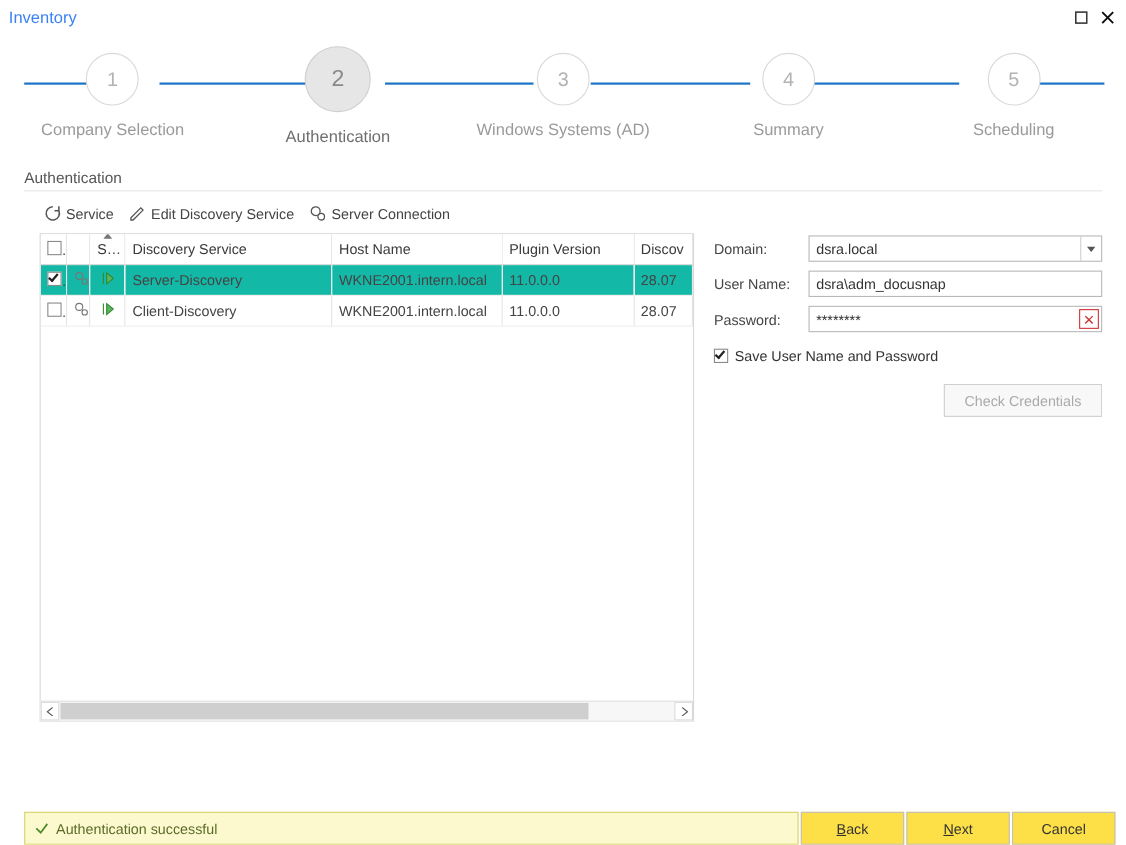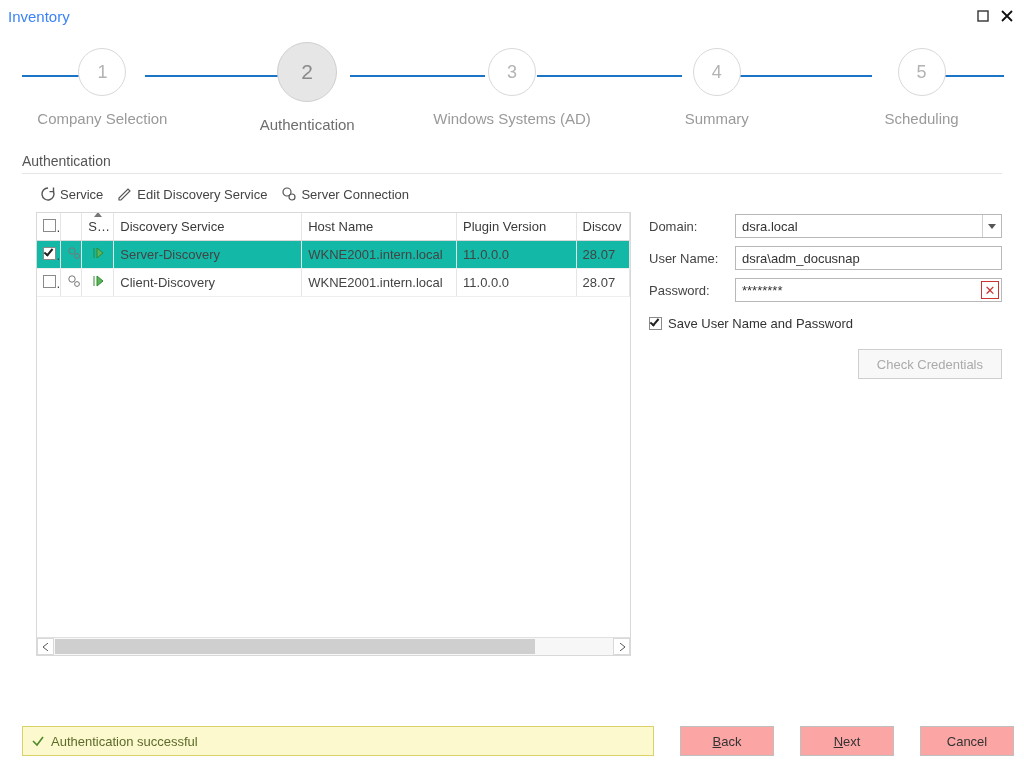--- a/index.html
+++ b/index.html
@@ -240,39 +240,39 @@
   .check-btn {
     float:right;
     height: 28px; padding: 0 18px;
     border: 1px solid #cfcfcf; background:#f8f8f8; color:#aaa;
     display:flex; align-items:center; justify-content:center;
   }
 
   
   .bottombar {
     position:absolute;
-    left: 22px; right: 10px; bottom: 12px;
+    left: 22px; right: 10px; bottom: 0;
     display:flex;
     align-items:center;
-    gap: 26px;
+    gap: 2px;
   }
   .status {
     flex:1;
     height: 28px;
     border: 1px solid #d9d26a;
     background: #fdf9cf;
     display:flex; align-items:center;
     color:#5b6b29;
     padding: 0 8px;
     gap:6px;
   }
   .btn {
     width: 92px; height: 28px;
     border:1px solid #bfbfbf;
-    background:#fca5a5;
+    background:#fde047;
     display:flex; align-items:center; justify-content:center;
     color:#333;
   }
   .btn .ul { text-decoration: underline; }
 </style>
 </head>
 <body>
 
 <div class="window">
 

